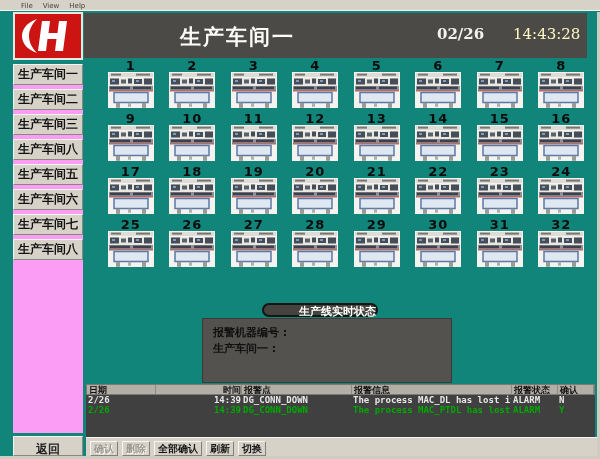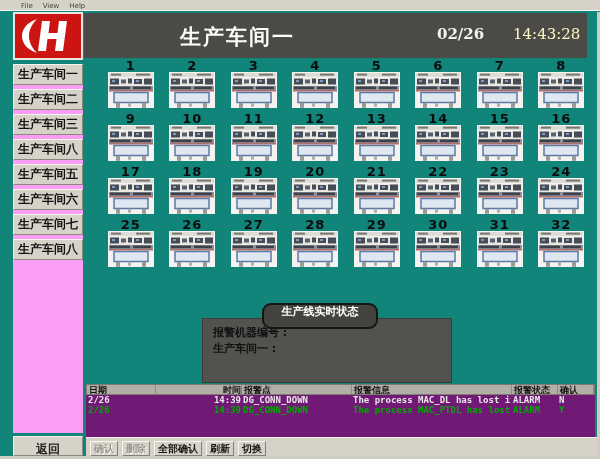--- a/index.html
+++ b/index.html
@@ -35,31 +35,31 @@
             font-family:"DejaVu Sans","Liberation Sans",sans-serif;padding:4px;}
 
   
   #machine-grid{left:100px;top:47px;width:492px;height:214px;display:grid;
                 grid-template-columns:repeat(8,1fr);grid-auto-rows:53px;}
   .machine-cell{display:flex;flex-direction:column;align-items:center;justify-content:flex-start;}
   .m-num{font-size:13px;font-weight:bold;color:#0c0c0c;line-height:13px;letter-spacing:1px;}
   .m-icon{width:46px;height:36px;display:block;}
 
   
-  #status-pill{left:262px;top:291px;width:116px;height:26px;background:#44433f;border:2px solid #141412;
-               border-radius:9px;color:#fff;font-size:11px;font-weight:bold;text-align:center;line-height:14px;box-sizing:border-box;}
+  #status-pill{left:262px;top:291px;width:116px;height:14px;background:#44433f;border:2px solid #141412;
+               border-radius:9px;color:#fff;font-size:11px;font-weight:bold;text-align:right;line-height:14px;box-sizing:border-box;}
   #status-panel{left:202px;top:306px;width:250px;height:65px;background:#53524f;border:1px solid #3c3b38;box-sizing:border-box;}
   .panel-field{font-size:11px;color:#101010;font-weight:bold;margin:3px 0 0 10px;line-height:13px;}
 
   
   #alarm-table{left:86px;top:372px;width:509px;height:53px;}
   #alarm-table-header{display:flex;height:11px;background:#b2afa7;border:1px solid #7c7a72;box-sizing:border-box;}
   .th{font-size:9px;font-weight:bold;color:#111;line-height:10px;padding-left:2px;box-sizing:border-box;
       border-right:1px solid #8c8a82;overflow:hidden;white-space:nowrap;}
-  #alarm-table-body{background:#701a75;height:42px;overflow:hidden;}
+  #alarm-table-body{background:#404040;height:42px;overflow:hidden;}
   .tr{display:flex;height:10px;}
   .td{font-family:"DejaVu Sans Mono","Liberation Mono",monospace;font-size:9px;font-weight:bold;
       line-height:10px;padding-left:2px;box-sizing:border-box;overflow:hidden;white-space:nowrap;}
   .c0{width:69px;} .c1{width:86px;text-align:right;} .c2{width:110px;} .c3{width:160px;} .c4{width:46px;} .c5{width:36px;flex:1;}
 
   
   #bottom-toolbar{left:86px;top:425px;width:514px;height:22px;background:#d6d2c8;border-top:1px solid #f6f4ef;
                   display:flex;align-items:center;gap:4px;padding-left:4px;box-sizing:border-box;}
   .tb-btn{height:15px;background:#d6d2c8;border:1px solid #82807a;border-top-color:#f8f6f1;border-left-color:#f8f6f1;
           font-size:10px;font-weight:bold;color:#151515;padding:0 3px;line-height:13px;cursor:pointer;

